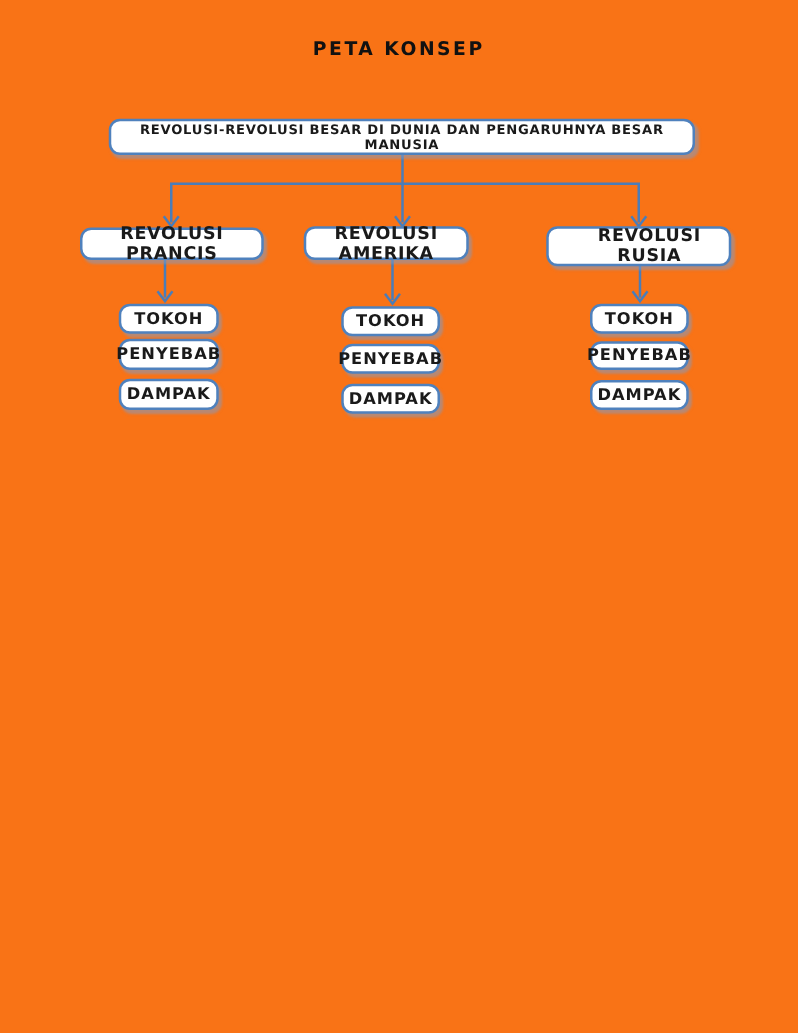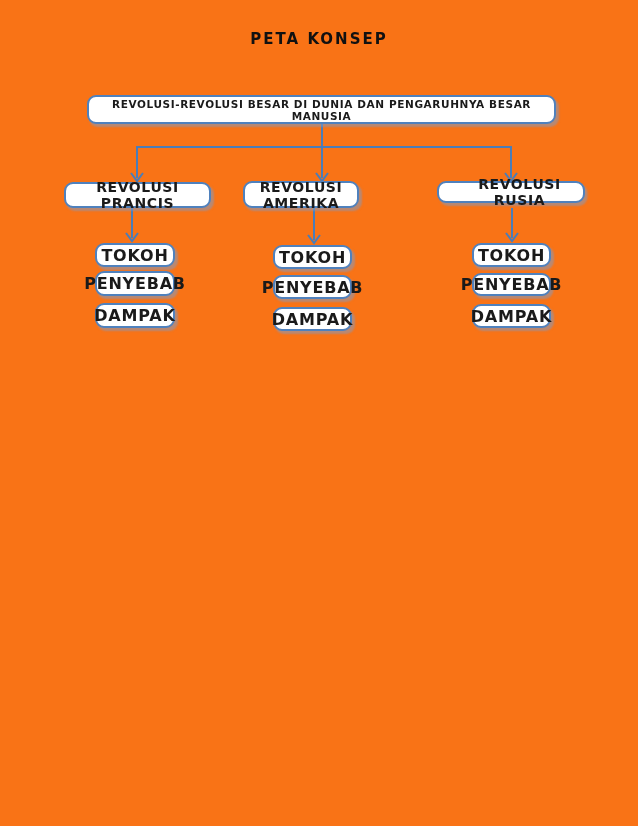--- a/index.html
+++ b/index.html
@@ -30,23 +30,23 @@
     color:#1a1a1a;
     text-align:center;
     letter-spacing:0.6px;
   }
   .root-node{
     left:87px;top:95px;width:469px;height:29px;
     font-size:10.5px;
   }
   .group-node{font-size:14px;}
   .g0{left:64px;top:182px;width:147px;height:26px;}
-  .g1{left:243px;top:181px;width:116px;height:27px;}
-  .g2{left:437px;top:181px;width:148px;height:22px;padding-left:17px;}
-  .child-node{font-size:16px;letter-spacing:0.8px;}
+  .g1{left:243px;top:181px;width:132px;height:27px;}
+  .g2{left:437px;top:181px;width:148px;height:32px;padding-left:17px;}
+  .child-node{font-size:13px;letter-spacing:0.8px;}
   
   .c0-0{left:95px;top:243px;width:80px;height:24px;}
   .c0-1{left:95px;top:271px;width:80px;height:25px;}
   .c0-2{left:95px;top:303px;width:80px;height:25px;}
   
   .c1-0{left:273px;top:245px;width:79px;height:24px;}
   .c1-1{left:273px;top:275px;width:79px;height:24px;}
   .c1-2{left:273px;top:307px;width:79px;height:24px;}
   
   .c2-0{left:472px;top:243px;width:79px;height:24px;}

